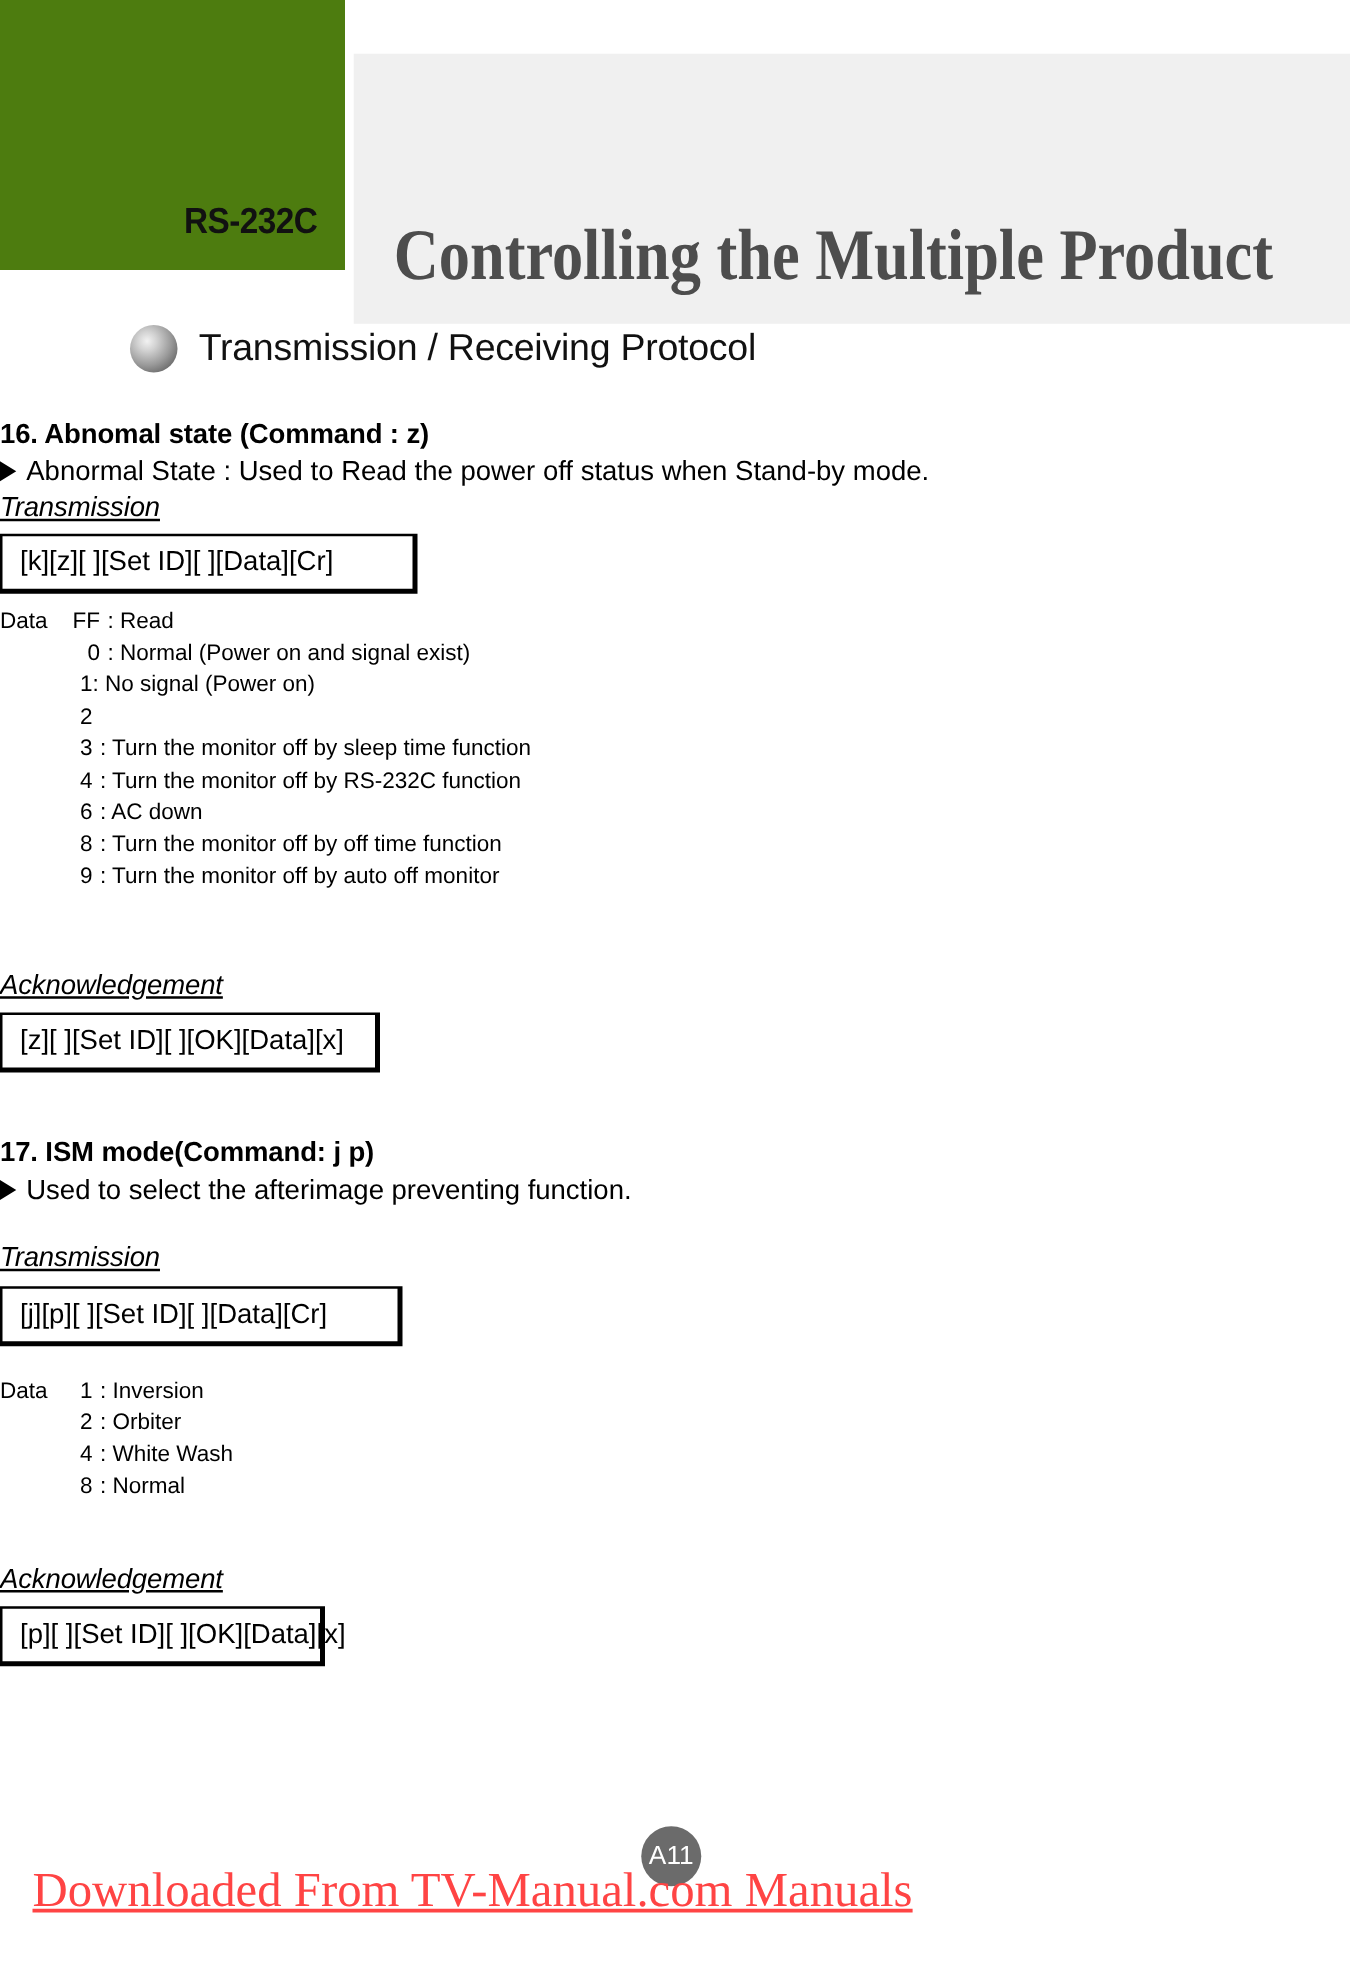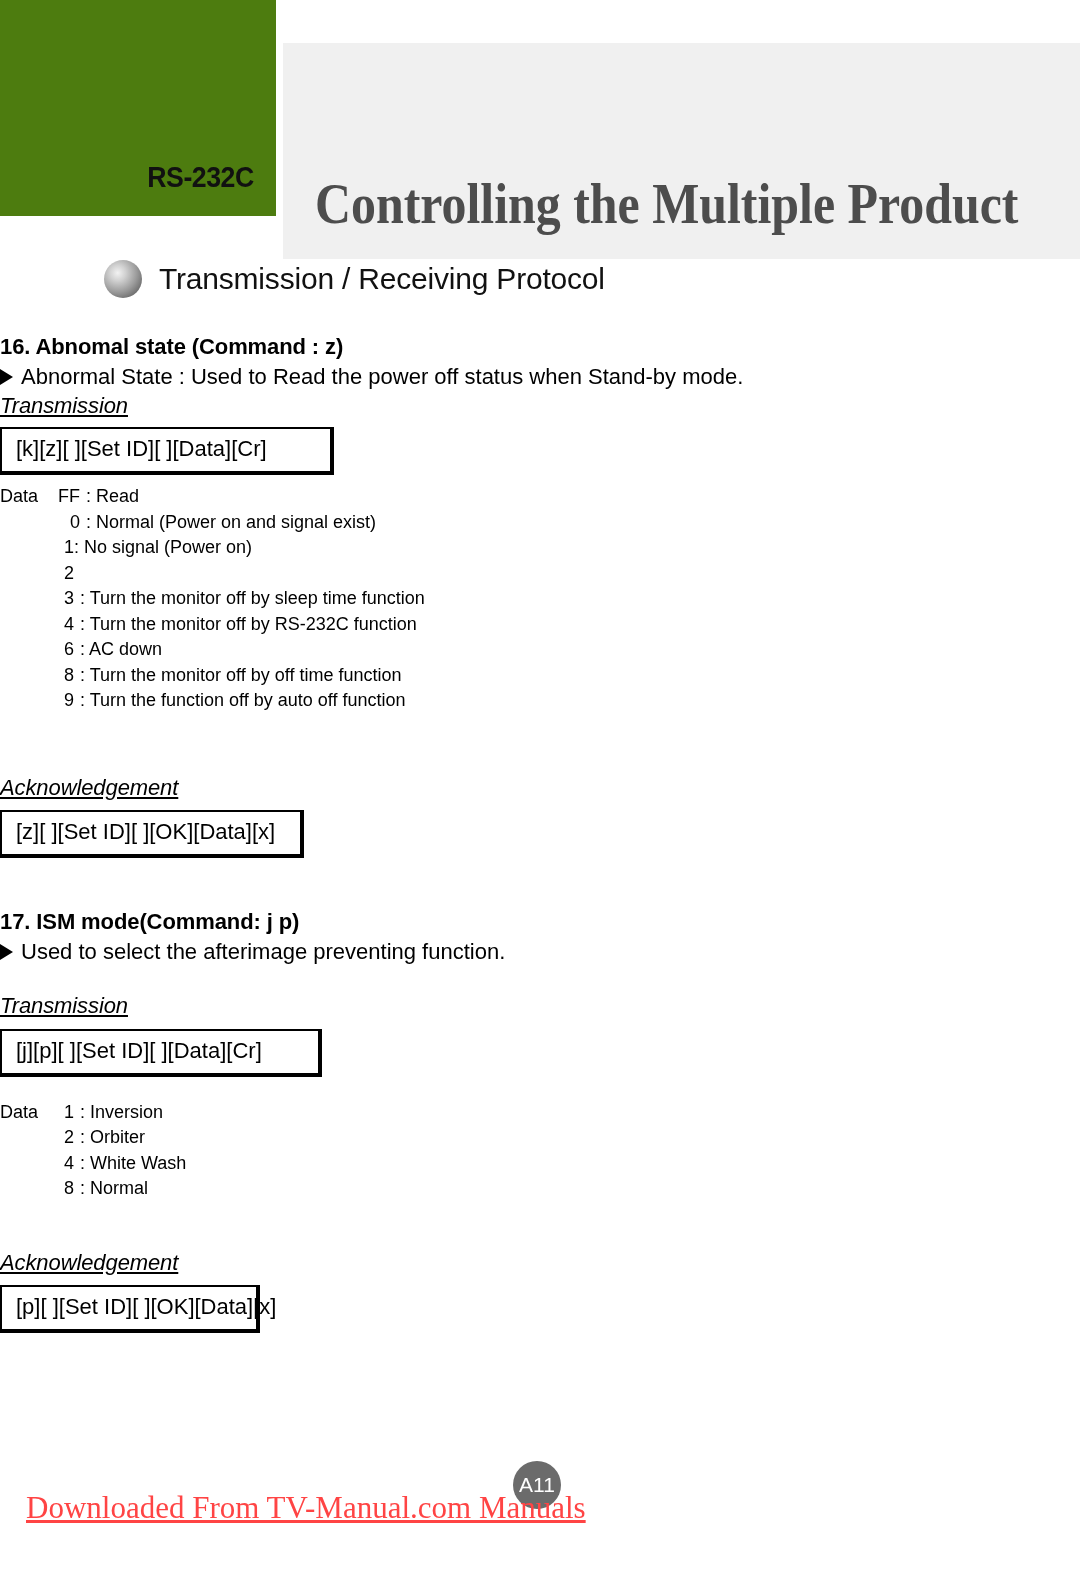--- a/index.html
+++ b/index.html
@@ -196,21 +196,21 @@
     display: flex;
     align-items: center;
     justify-content: center;
     letter-spacing: 0px;
   }
   .footer-watermark {
     position: absolute;
     left: 26px;
     top: 1490px;
     font-family: "Liberation Serif", serif;
-    font-size: 31px;
+    font-size: 39px;
     color: #ff4444;
     text-decoration: underline;
     white-space: nowrap;
   }
 </style>
 </head>
 <body>
 
 <div class="header">
   <div class="header-left">
@@ -280,21 +280,21 @@
         <span class="data-val">: AC down</span>
       </div>
       <div class="data-row">
         <span class="data-indent"></span>
         <span class="data-key" style="width:26px;">8</span>
         <span class="data-val">: Turn the monitor off by off time function</span>
       </div>
       <div class="data-row">
         <span class="data-indent"></span>
         <span class="data-key" style="width:26px;">9</span>
-        <span class="data-val">: Turn the function off by auto off function</span>
+        <span class="data-val">: Turn the monitor off by auto off monitor</span>
       </div>
     </div>
 
     <div style="margin-top:61px;">
       <span class="underline-italic">Acknowledgement</span>
     </div>
 
     <div style="margin-top:9px;">
       <div class="code-box w-fixed2">[z][ ][Set ID][ ][OK][Data][x]</div>
     </div>

